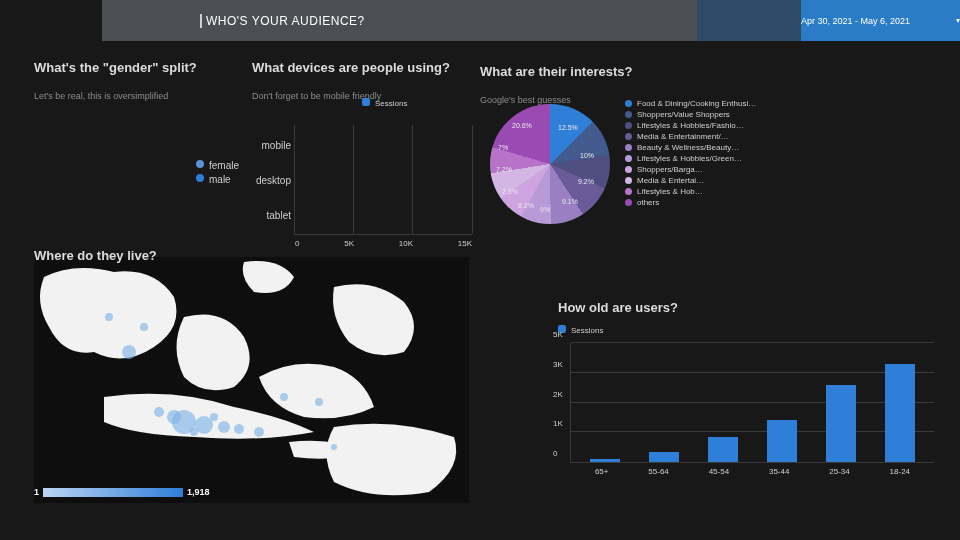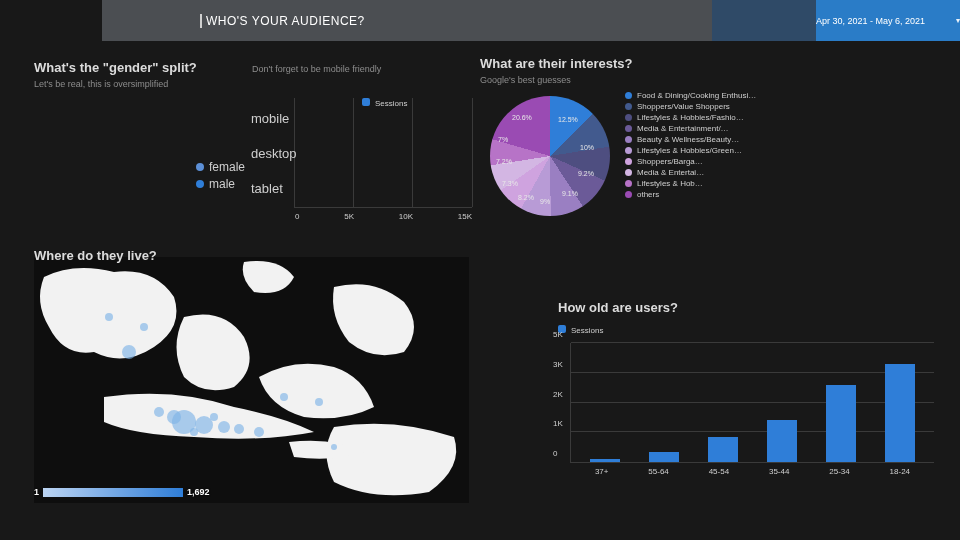--- a/index.html
+++ b/index.html
@@ -14,47 +14,47 @@
     --p0:#2f7ed8; --p1:#425a8e; --p2:#4e4e80; --p3:#6b5a98;
     --p4:#9a7fc2; --p5:#b89bd6; --p6:#cfa3df; --p7:#d3b6e3;
     --p8:#b773c7; --p9:#9a4bb3;
   }
   *{box-sizing:border-box;font-family:Arial,Helvetica,sans-serif}
   body{margin:0;width:960px;height:540px;background:var(--bg);color:var(--text);overflow:hidden;position:relative}
   
   .hdr{position:absolute;left:102px;top:0;right:0;height:41px;display:flex;background:var(--header-grey)}
   .hdr .spacer{flex:1}
   .hdr .tab-gap{width:104px;background:#2f4a67}
-  .hdr .date{width:144px;background:var(--header-blue);color:#fff;font-size:9px;display:flex;align-items:center;justify-content:space-between;gap:10px;cursor:pointer}
+  .hdr .date{width:159px;background:var(--header-blue);color:#fff;font-size:9px;display:flex;align-items:center;justify-content:space-between;gap:10px;cursor:pointer}
   .hdr .date .chev{font-size:8px;opacity:.9}
   .hdr-title{position:absolute;left:206px;top:14px;color:#fff;font-size:12px;font-weight:400;letter-spacing:.5px}
   .hdr-bar{position:absolute;left:200px;top:14px;width:2px;height:14px;background:#d0d0d0}
   
   .sec-title{font-size:13px;color:#dcdcdc;font-weight:600}
-  .sec-sub{font-size:9px;color:var(--muted);margin-top:4px}
+  .sec-sub{font-size:9px;color:var(--muted);margin-top:16px}
   .legend-swatch{width:8px;height:8px;border-radius:2px;display:inline-block;background:var(--accent);margin-right:5px}
   
   .gender{position:absolute;left:34px;top:60px;width:210px}
   .gender .pie{width:130px;height:130px;border-radius:50%;position:relative;margin-top:14px;
     background:conic-gradient(#5c8fd6 0 28.6%, var(--accent) 28.6% 100%)}
   .gender .pie .lbl{position:absolute;font-size:8px;color:#111}
   .gender .legend{position:absolute;left:162px;top:100px}
-  .gender .legend div{display:flex;align-items:center;font-size:12px;color:#cfcfcf;margin-bottom:3px}
+  .gender .legend div{display:flex;font-size:10px;color:#cfcfcf;margin-bottom:3px}
   .gender .legend .sw{width:8px;height:8px;border-radius:50%;margin-right:5px}
   
   .devices{position:absolute;left:252px;top:60px;width:220px}
   .devices .axis{position:relative;margin-top:24px;height:110px;border-left:1px solid var(--grid);border-bottom:1px solid var(--grid);margin-left:42px}
   .devices .row{position:absolute;left:0;height:20px;display:flex;align-items:center}
   .devices .row .bar{height:18px;background:var(--accent)}
-  .devices .ylab{position:absolute;left:-44px;width:40px;text-align:left;font-size:13px;color:#cfcfcf}
+  .devices .ylab{position:absolute;left:-44px;width:40px;text-align:right;font-size:10px;color:#cfcfcf}
   .devices .ticks{position:absolute;left:0;right:0;bottom:-14px;display:flex;justify-content:space-between;font-size:8px;color:#cfcfcf}
   .devices .grid-v{position:absolute;top:0;bottom:0;width:1px;background:var(--grid)}
   .devices .legend-head{position:absolute;left:110px;top:38px;font-size:8px;color:#cfcfcf}
   
-  .interests{position:absolute;left:480px;top:56px;width:470px}
+  .interests{position:absolute;left:480px;top:64px;width:470px}
   .interests .piewrap{position:absolute;left:10px;top:40px}
   .interests .pie2{width:120px;height:120px;border-radius:50%;position:relative;
     background:conic-gradient(
       var(--p0) 0 12.5%,
       var(--p1) 12.5% 22.5%,
       var(--p2) 22.5% 31.7%,
       var(--p3) 31.7% 40.8%,
       var(--p4) 40.8% 49.8%,
       var(--p5) 49.8% 58.0%,
       var(--p6) 58.0% 65.3%,
@@ -107,20 +107,21 @@
         <span>female</span>
       </div>
     <div>
         <span class="sw" style="background:var(--accent)"></span>
         <span>male</span>
       </div>
   </div>
 </div>
 
 <div class="devices">
+  <div class="sec-title">What devices are people using?</div>
   <div class="sec-sub">Don't forget to be mobile friendly</div>
   <div class="legend-head"><span class="legend-swatch"></span><span>Sessions</span></div>
   <div class="axis">
     <div class="grid-v" style="left:33%"></div>
       <div class="grid-v" style="left:66%"></div>
       <div class="grid-v" style="left:100%"></div>
     <div class="row" style="top:10px">
         <span class="ylab">mobile</span>
         <div class="bar" style="width:90%"></div>
       </div>
@@ -232,21 +233,21 @@
         <circle class="dot" cx="285" cy="145" r="4"></circle>
         <circle class="dot" cx="300" cy="190" r="3"></circle>
         <circle class="dot" cx="125" cy="155" r="5"></circle>
         <circle class="dot" cx="160" cy="175" r="4"></circle>
         <circle class="dot" cx="180" cy="160" r="4"></circle>
       </g>
     </svg>
     <div class="map-scale">
       <span class="t">1</span>
       <span class="grad"></span>
-      <span class="t">1,692</span>
+      <span class="t">1,918</span>
     </div>
   </div>
 </div>
 
 <div class="age">
   <div class="sec-title">How old are users?</div>
   <div class="legend-head2"><span class="legend-swatch"></span><span>Sessions</span></div>
   <div class="plot">
     <div class="gl" style="bottom:25%"></div>
       <div class="gl" style="bottom:50%"></div>
@@ -259,21 +260,21 @@
     <span class="yl" style="bottom:100%">5K</span>
     <div class="bars">
       <div class="b" style="height:2.5%"></div>
       <div class="b" style="height:8.8%"></div>
       <div class="b" style="height:21.3%"></div>
       <div class="b" style="height:35%"></div>
       <div class="b" style="height:65%"></div>
       <div class="b" style="height:82.5%"></div>
     </div>
     <div class="xl">
-      <span>37+</span>
+      <span>65+</span>
         <span>55-64</span>
         <span>45-54</span>
       <span>35-44</span>
         <span>25-34</span>
         <span>18-24</span>
     </div>
   </div>
 </div>
 
 </body></html>

